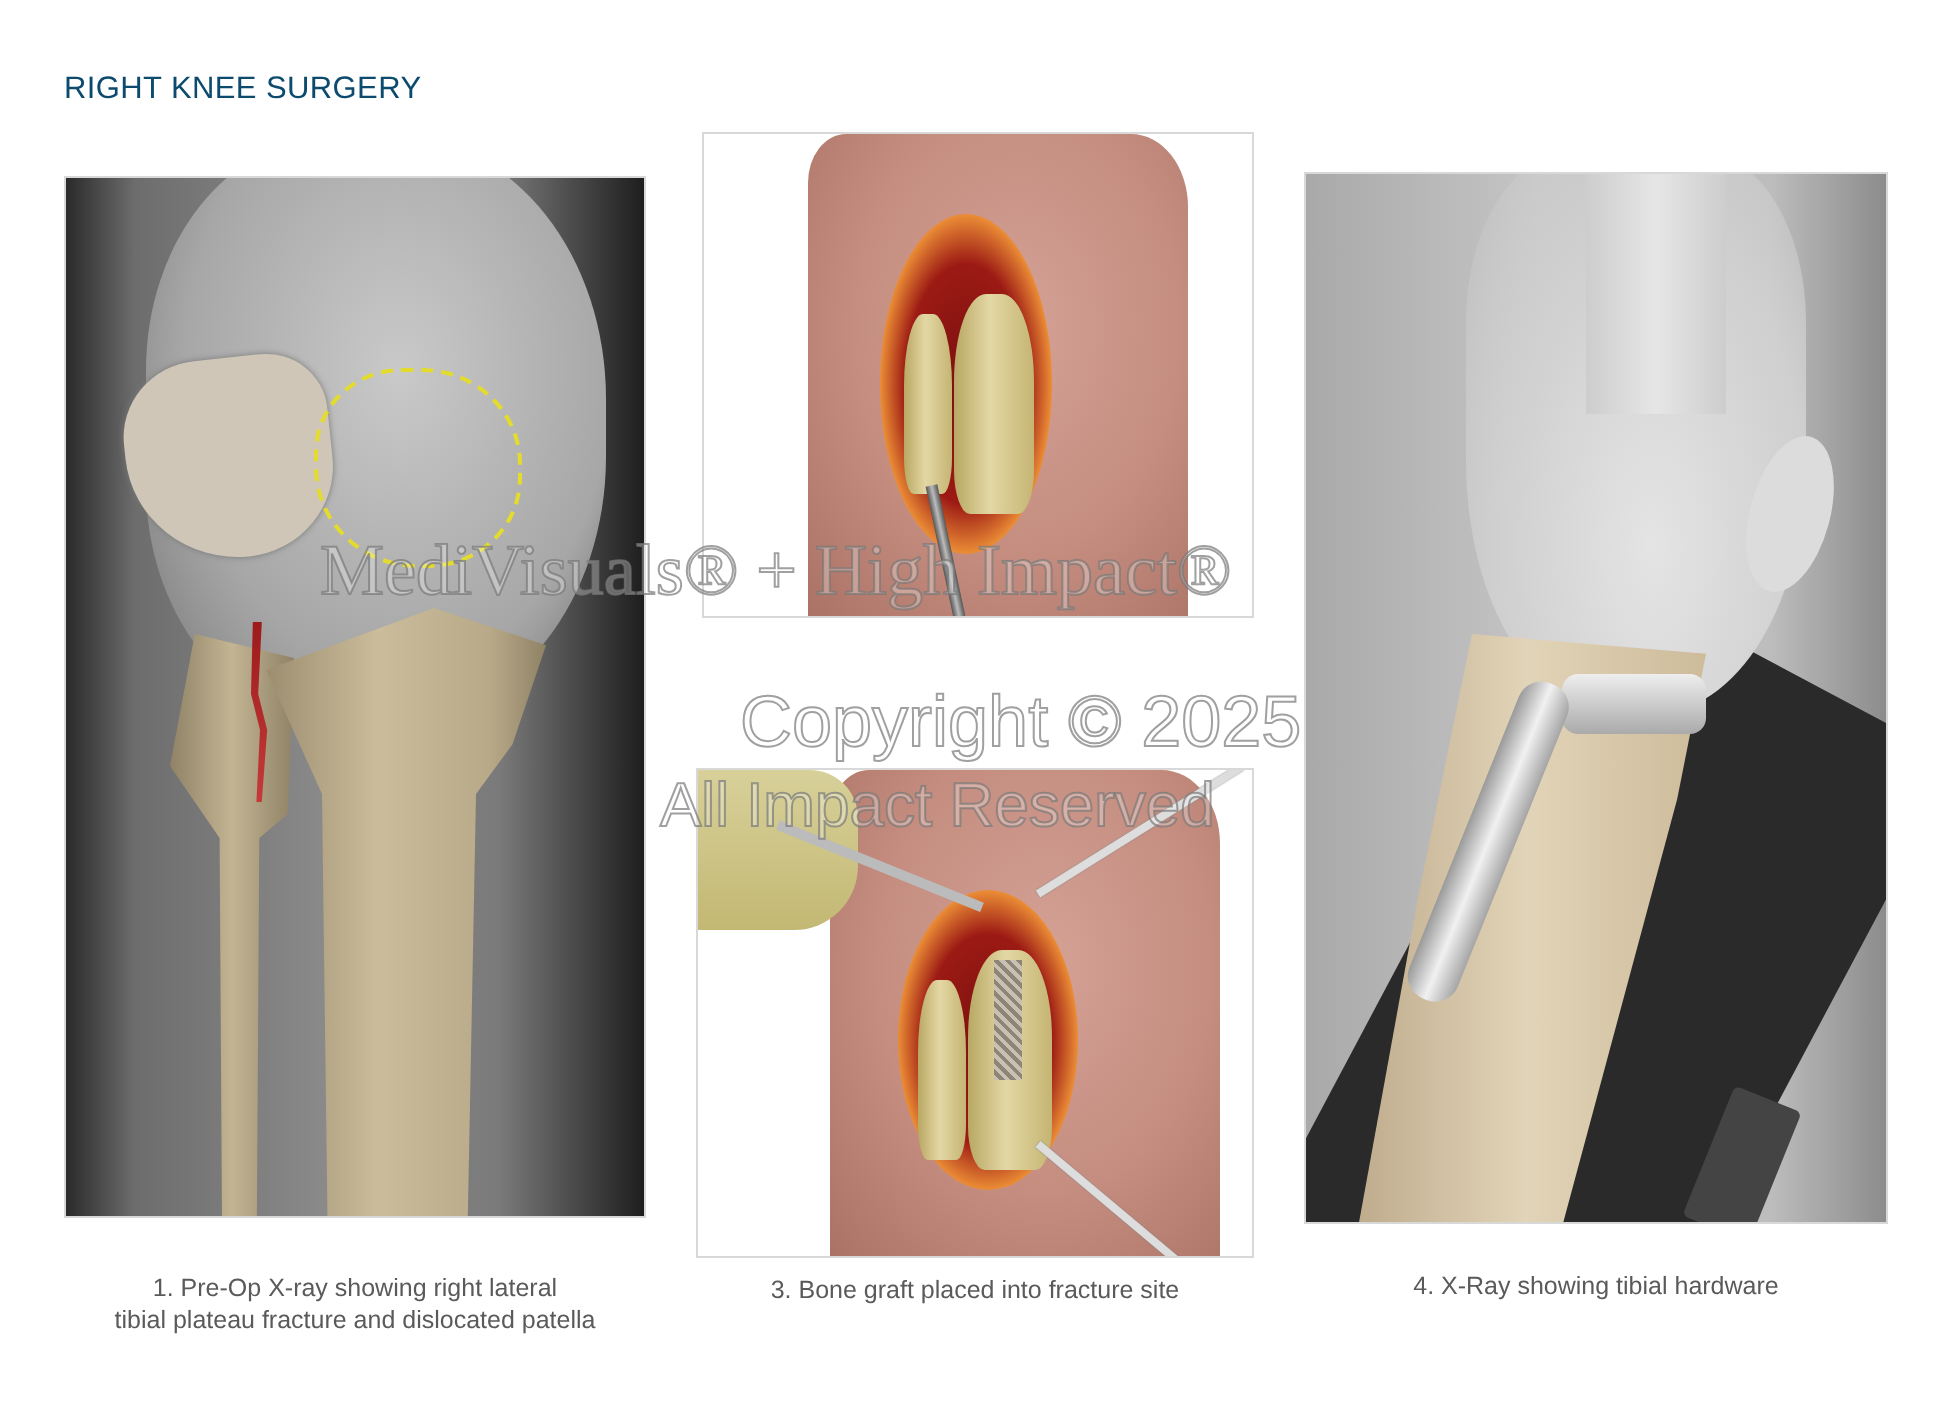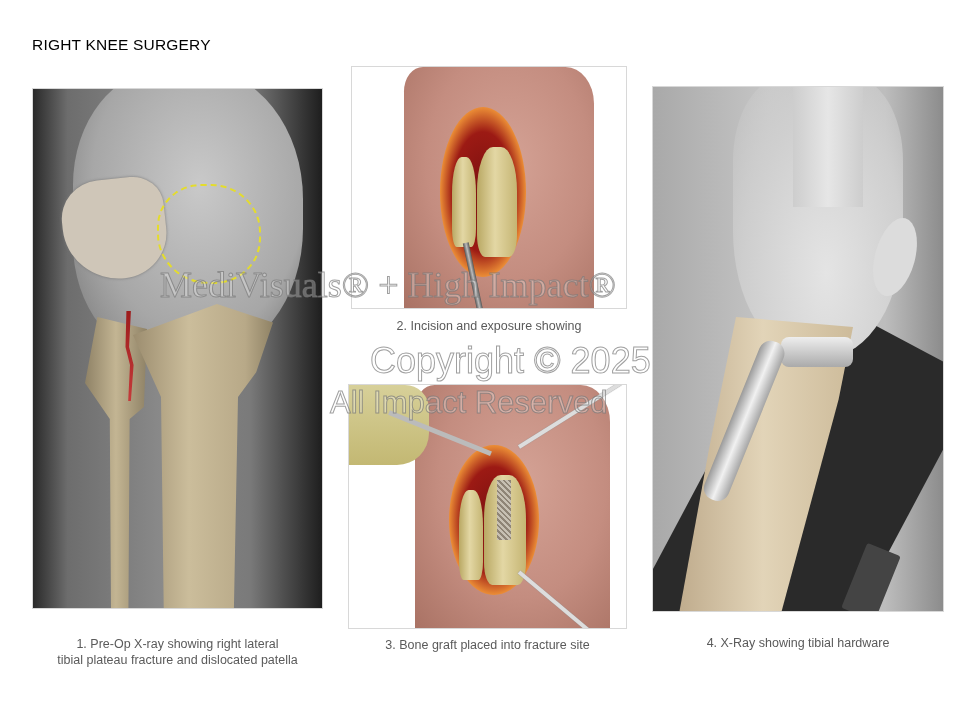--- a/index.html
+++ b/index.html
@@ -1,17 +1,17 @@
 <!DOCTYPE html>
 <html><head>
 <meta charset="utf-8">
 <style>
   html,body{margin:0;padding:0;}
   body{width:975px;height:704px;background:#ffffff;position:relative;overflow:hidden;font-family:"DejaVu Sans","Liberation Sans",sans-serif;}
-  .title{position:absolute;left:32px;top:36px;font-size:15.5px;color:#000000;letter-spacing:0.2px;font-family:"Liberation Sans",sans-serif;}
+  .title{position:absolute;left:32px;top:36px;font-size:15.5px;color:#0c4a6e;letter-spacing:0.2px;font-family:"Liberation Sans",sans-serif;}
   .panel{position:absolute;overflow:hidden;border:1px solid #d8d8d8;box-sizing:border-box;}
   .caption{position:absolute;font-family:"Liberation Sans",sans-serif;font-size:12.5px;color:#5a5a5a;text-align:center;line-height:16px;}
   
   #p1{left:32px;top:88px;width:291px;height:521px;background:linear-gradient(90deg,#2a2a2a 0%,#6d6d6d 12%,#8a8a8a 45%,#7a7a7a 75%,#1e1e1e 100%);}
   #p1 .femur{position:absolute;left:40px;top:-20px;width:230px;height:290px;border-radius:40% 45% 45% 40%;background:radial-gradient(ellipse at 55% 40%,#c9c9c9 0%,#a7a7a7 60%,rgba(140,140,140,0) 100%);}
   #p1 .patella{position:absolute;left:30px;top:90px;width:103px;height:100px;background:#cfc6b8;border-radius:38% 30% 45% 55%;transform:rotate(-6deg);box-shadow:0 0 3px #777;}
   #p1 .dash{position:absolute;left:124px;top:95px;width:100px;height:96px;border:2px dashed #e4dc2c;border-radius:42% 48% 45% 50%;}
   #p1 .tibia{position:absolute;left:100px;top:215px;width:140px;height:310px;background:linear-gradient(90deg,#9c8d6f,#cbbd9b 40%,#b8a988 80%,#8f8265);clip-path:polygon(0 10%,60% 0,100% 6%,88% 22%,75% 30%,72% 100%,22% 100%,20% 30%);}
   #p1 .fibula{position:absolute;left:52px;top:228px;width:62px;height:300px;background:linear-gradient(90deg,#8f8266,#c3b593 50%,#8f8266);clip-path:polygon(20% 0,100% 4%,95% 30%,72% 34%,70% 100%,42% 100%,40% 34%,0 22%);}
   #p1 .frac{position:absolute;left:88px;top:222px;width:18px;height:90px;background:linear-gradient(180deg,#9d1b1b,#c53b3b);clip-path:polygon(30% 0,55% 0,45% 40%,70% 60%,55% 100%,40% 100%,50% 60%,25% 40%);}
@@ -71,21 +71,20 @@
 </div>
 
 <div class="panel" id="p2">
   <div class="leg"></div>
   <div class="incision"></div>
   <div class="bone bone1"></div>
   <div class="bone bone2"></div>
   <div class="tool"></div>
 </div>
 <div class="caption" style="left:351px;top:318px;width:276px;">
-  <div>2. Incision and exposure showing</div>
 </div>
 
 <div class="panel" id="p3">
   <div class="leg"></div>
   <div class="incision"></div>
   <div class="bone bone1"></div>
   <div class="bone bone2"></div>
   <div class="graft"></div>
   <div class="hand"></div>
   <div class="forceps"></div>

